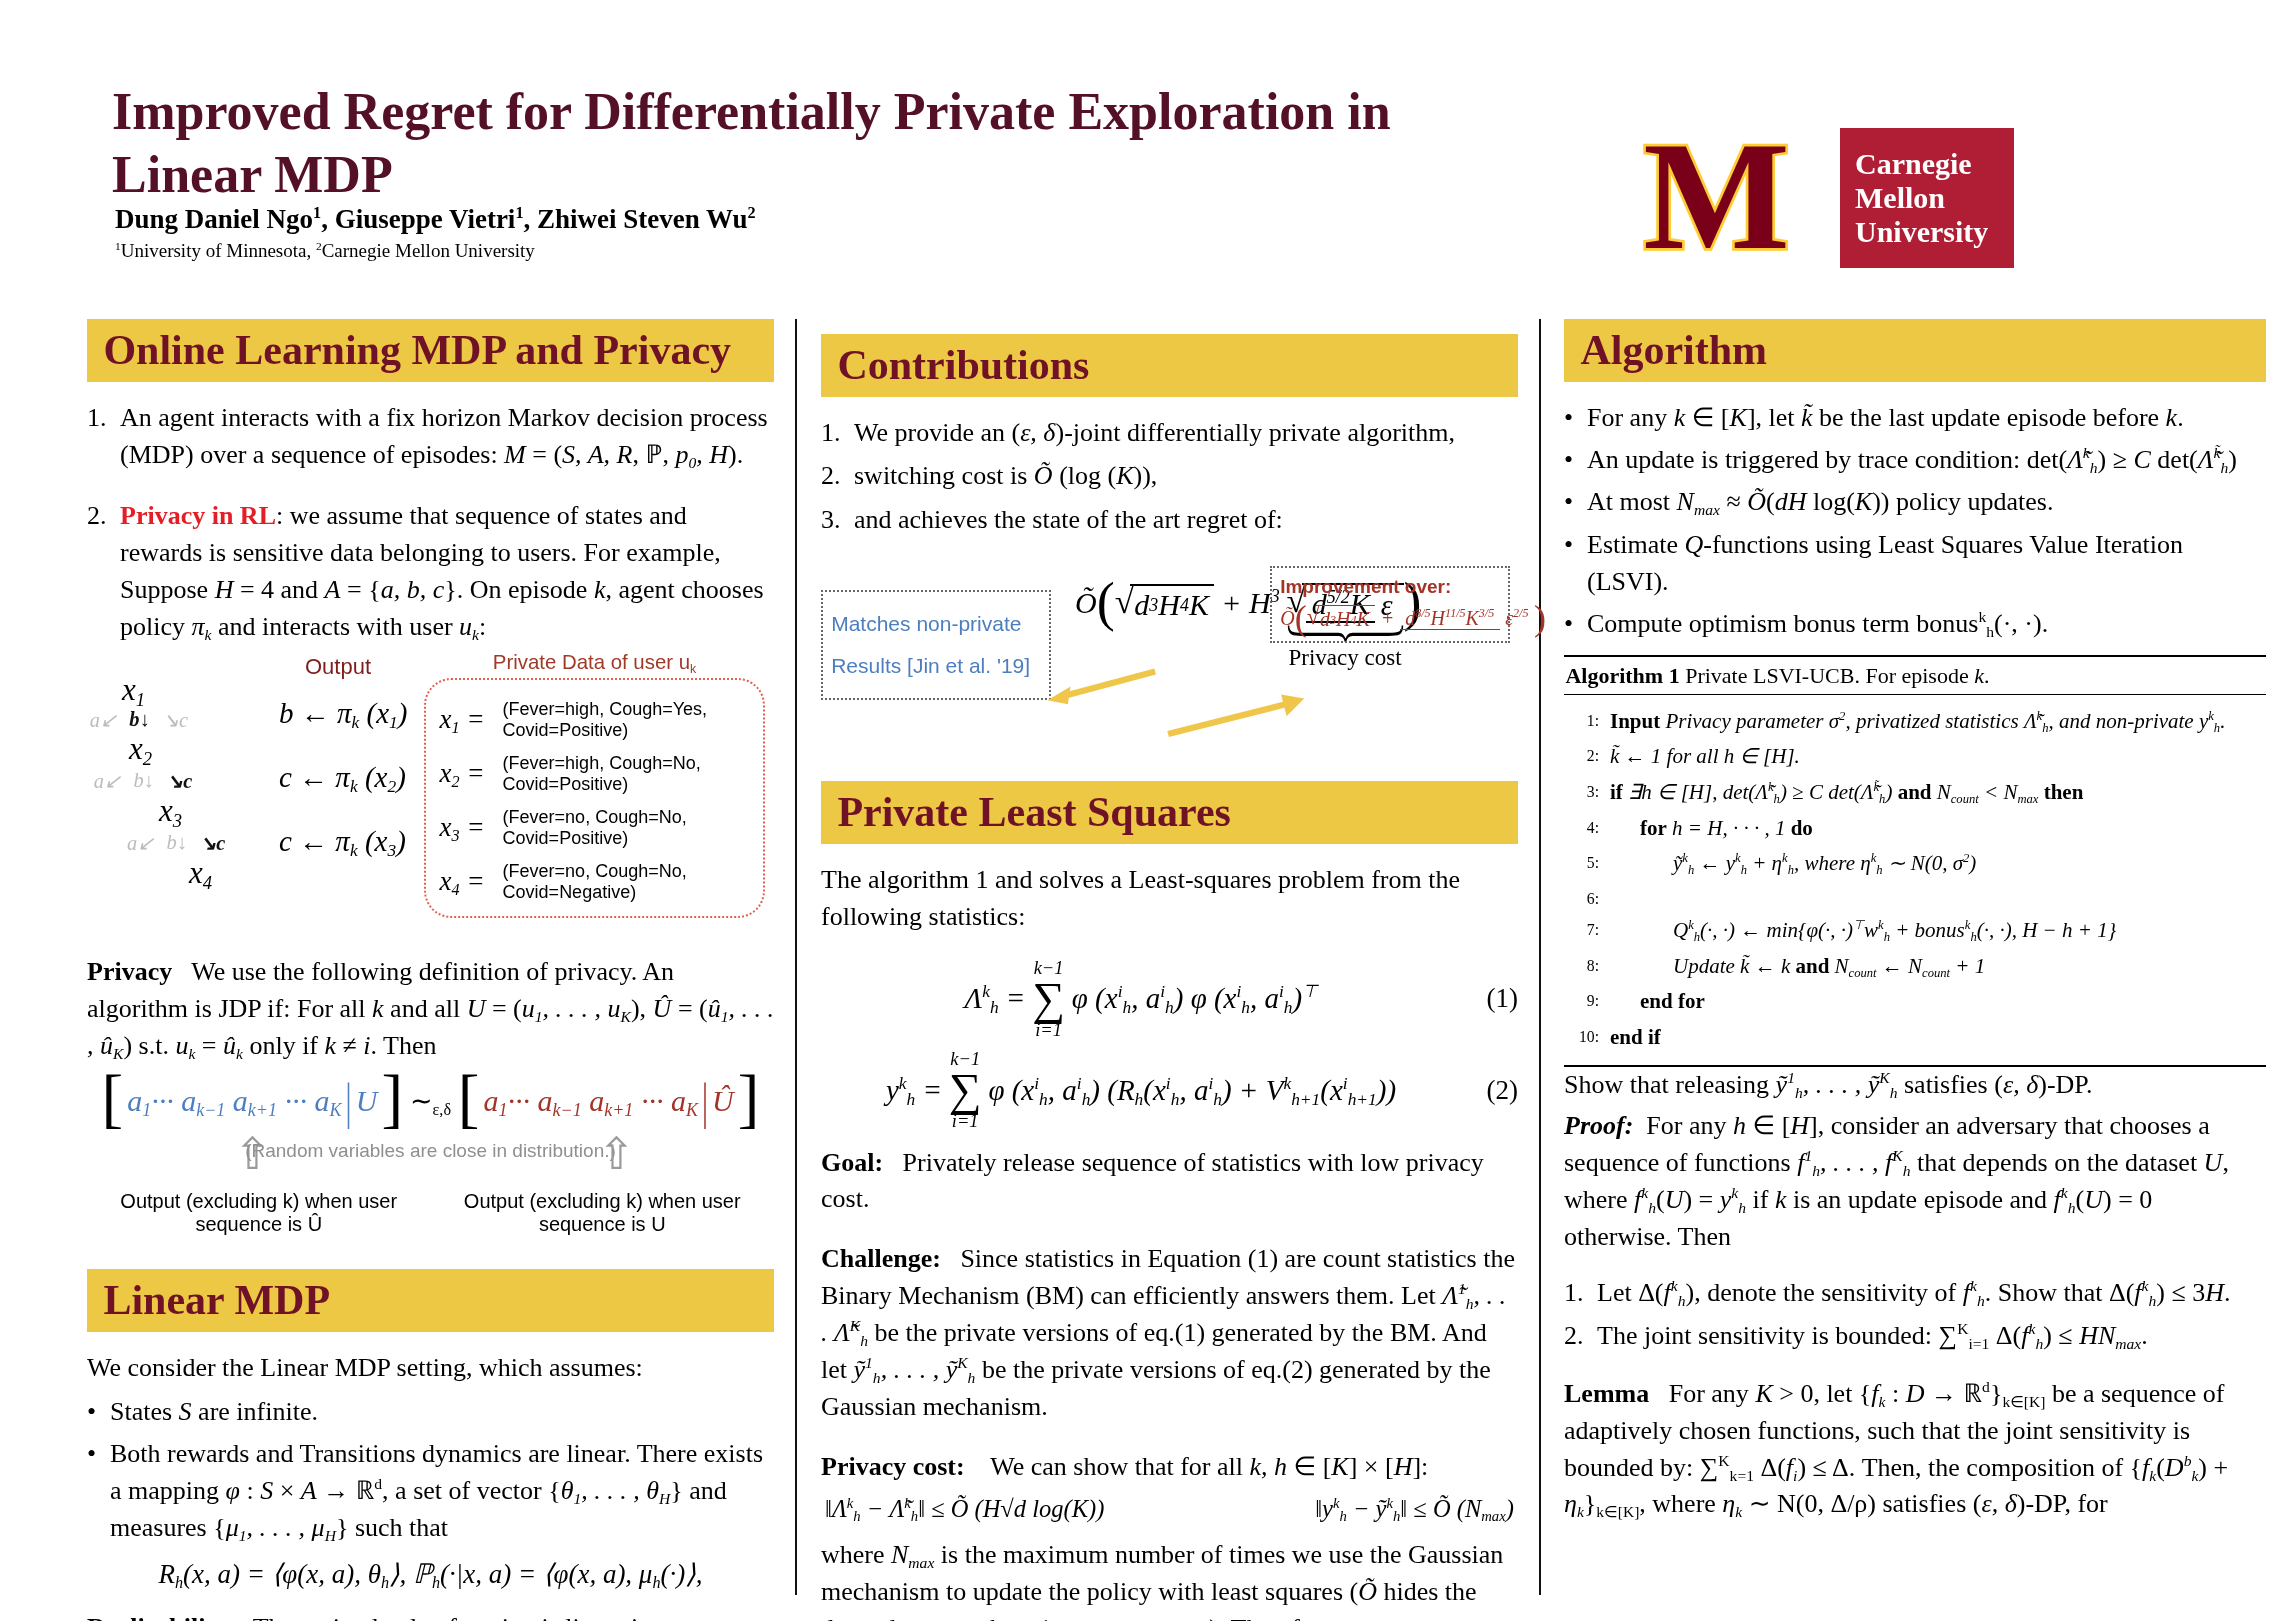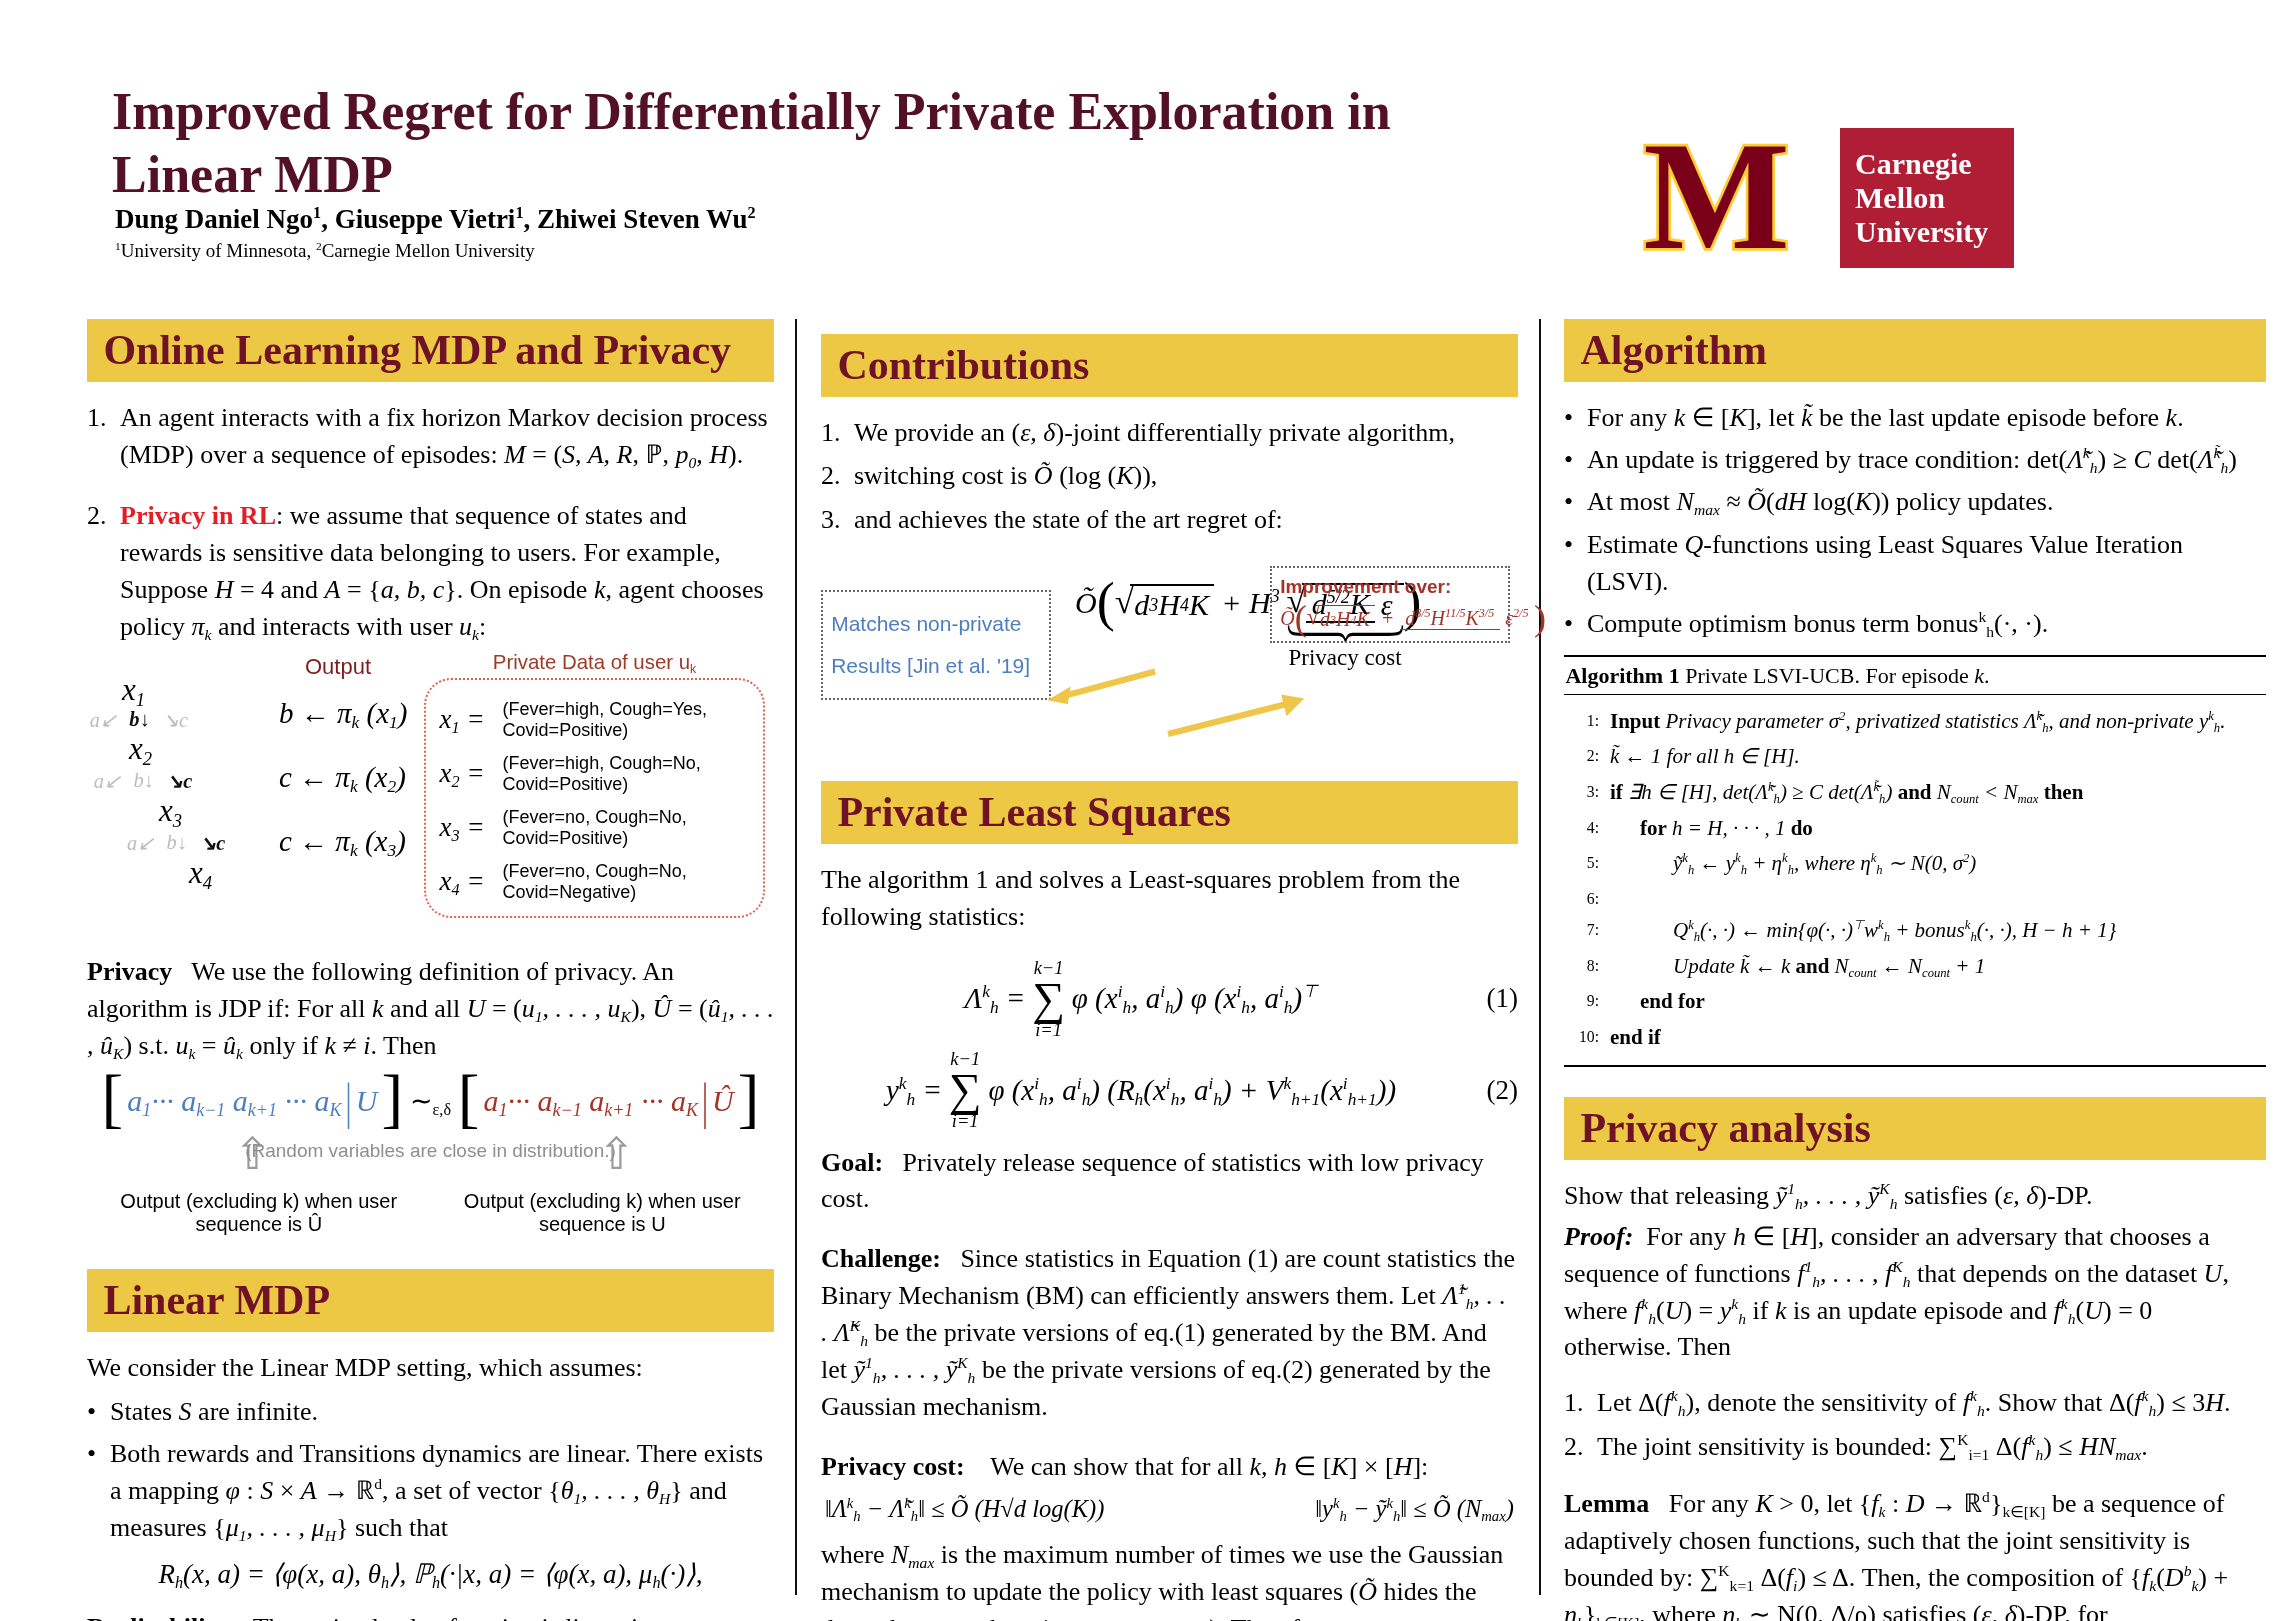--- a/index.html
+++ b/index.html
@@ -420,21 +420,20 @@
           <span class="no">9:</span>
           <span class="tx i1"><b>end for</b></span>
         </div>
       <div class="aline">
           <span class="no">10:</span>
           <span class="tx"><b>end if</b></span>
         </div>
     </div>
   </div>
 
-  <div class="secbar" style="margin-top:30px;">Privacy analysis</div>
   <p class="bodytext" style="margin:0;">Show that releasing <i>ỹ<sup>1</sup><sub>h</sub>, . . . , ỹ<sup>K</sup><sub>h</sub></i> satisfies (<i>ε, δ</i>)-DP.</p>
   <p class="bodytext" style="margin:4.1px 0 0;">
     <b class="plabel" style="font-style:italic;">Proof:</b>&nbsp;
     <span>For any <i>h</i> ∈ [<i>H</i>], consider an adversary that chooses a sequence of functions <i>f<sup>1</sup><sub>h</sub>, . . . , f<sup>K</sup><sub>h</sub></i> that depends on the dataset <i>U</i>, where <i>f<sup>k</sup><sub>h</sub></i>(<i>U</i>) = <i>y<sup>k</sup><sub>h</sub></i> if <i>k</i> is an update episode and <i>f<sup>k</sup><sub>h</sub></i>(<i>U</i>) = 0 otherwise. Then</span>
   </p>
   <div class="bodytext" style="margin-top:19px;">
     <div class="numitem">
       <span class="no">1.</span>
       <span class="tx">Let Δ(<i>f<sup>k</sup><sub>h</sub></i>), denote the sensitivity of <i>f<sup>k</sup><sub>h</sub></i>. Show that Δ(<i>f<sup>k</sup><sub>h</sub></i>) ≤ 3<i>H</i>.</span>
     </div>

